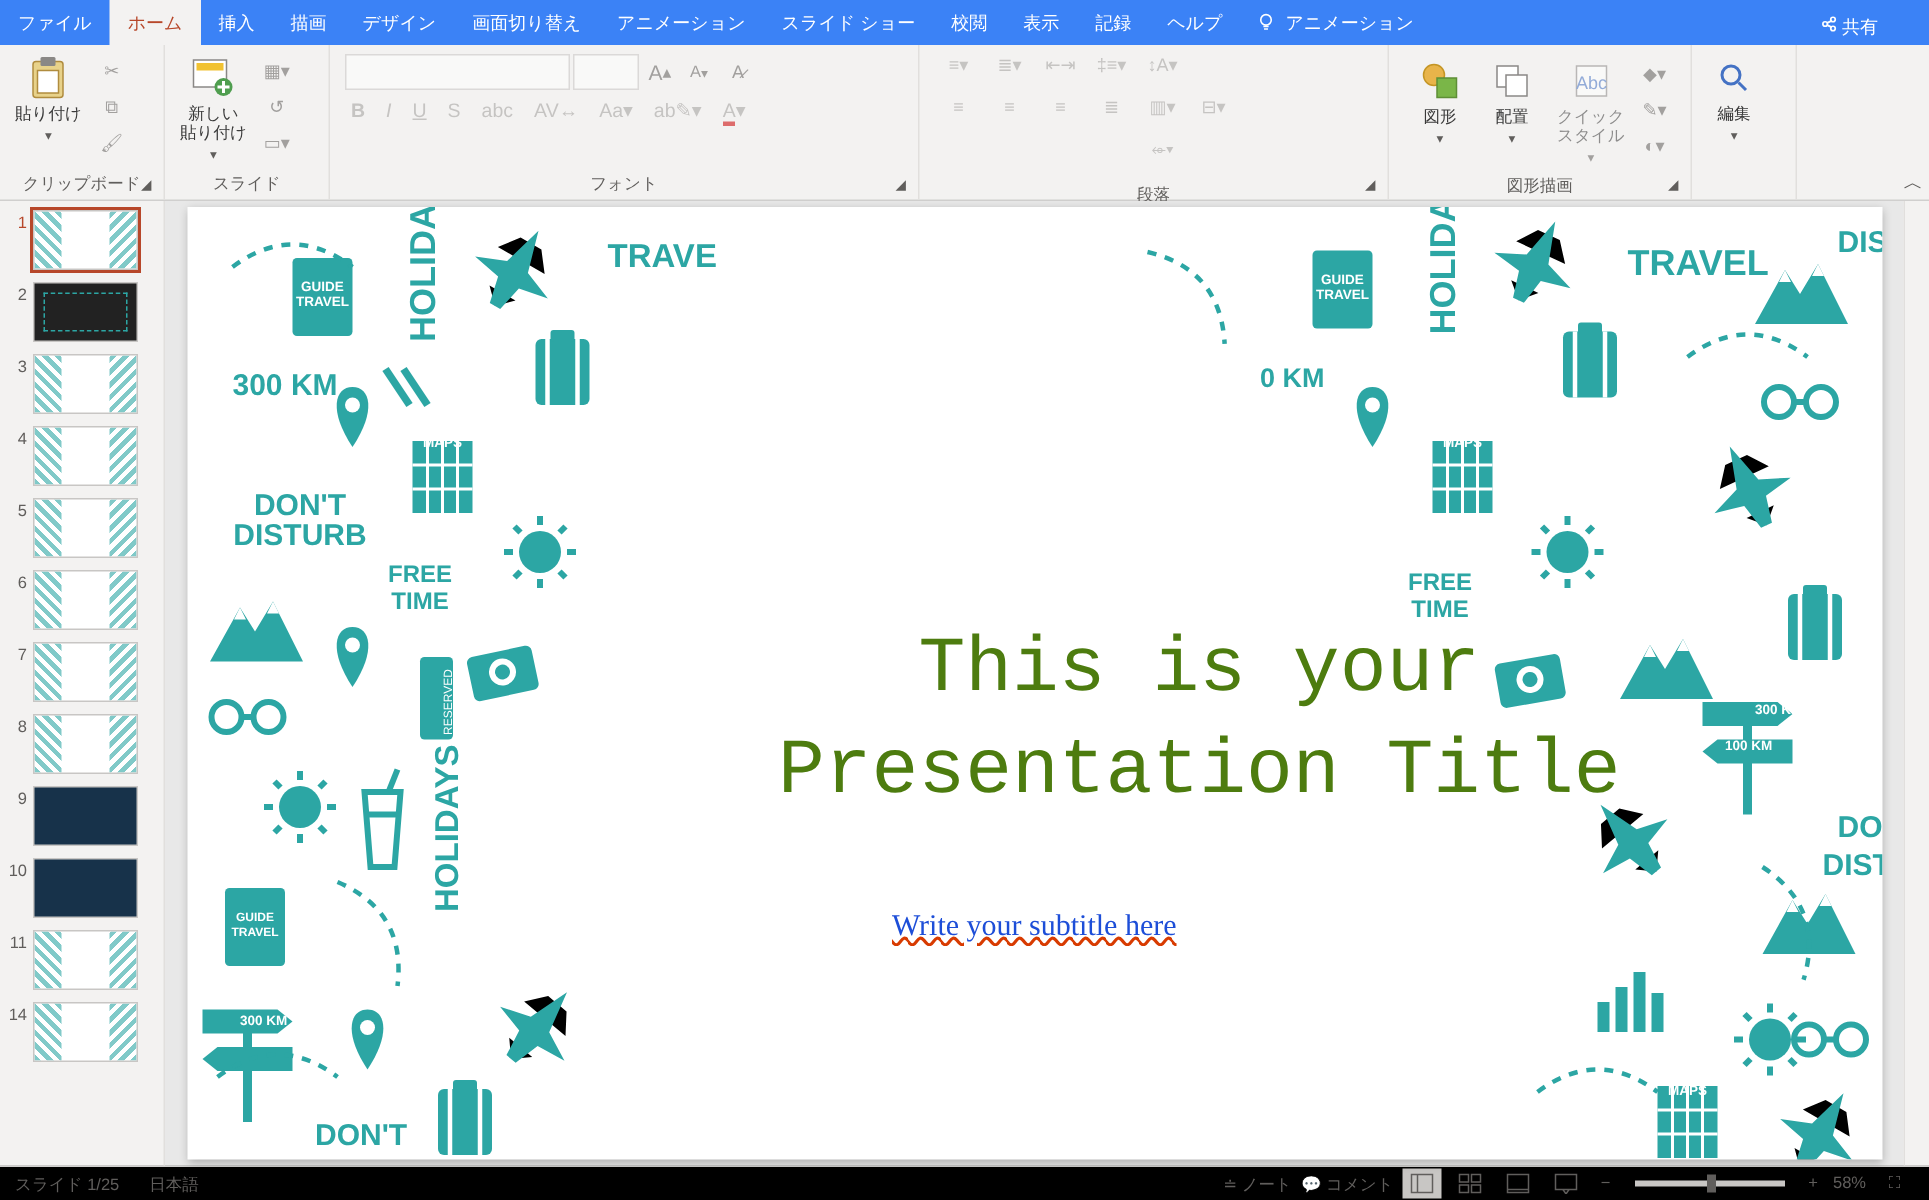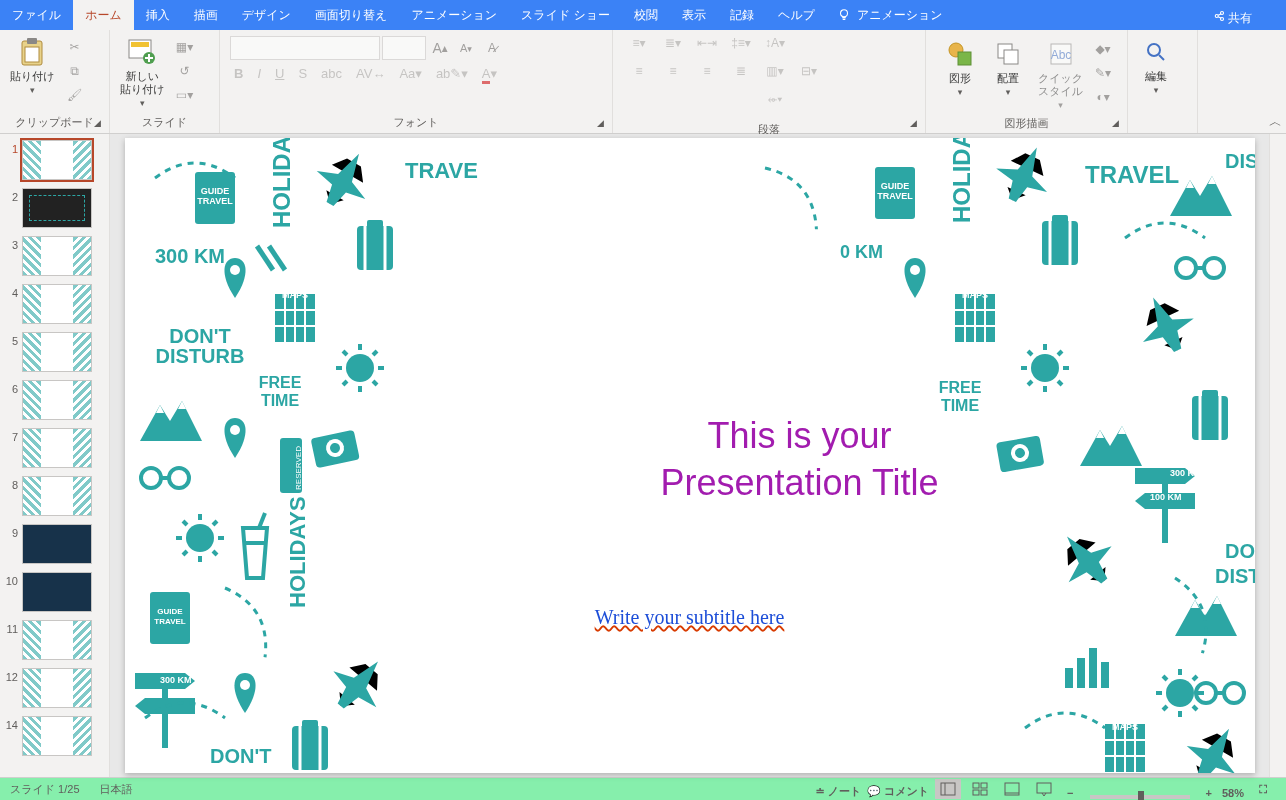--- a/index.html
+++ b/index.html
@@ -44,27 +44,27 @@
 .thumb-num.sel { color:#b7472a; }
 .thumb { width: 70px; height: 40px; background: #fff; border: 1px solid #c8c6c4; position:relative; overflow:hidden;}
 .thumb.sel { outline: 2px solid #b7472a; }
 .thumb-teal-l { position:absolute; left:0; top:0; bottom:0; width:18px; background: repeating-linear-gradient(45deg,#2ca6a4 0 3px, transparent 3px 6px); opacity:.6;}
 .thumb-teal-r { position:absolute; right:0; top:0; bottom:0; width:18px; background: repeating-linear-gradient(-45deg,#2ca6a4 0 3px, transparent 3px 6px); opacity:.6;}
 
 
 .canvas-wrap { flex:1; background:#e8e8e8; display:flex; align-items:center; justify-content:center; position:relative; }
 .slide { width: 1130px; height: 635px; background:#fff; box-shadow: 0 2px 6px rgba(0,0,0,.25); position:relative; overflow:hidden;}
 .bg-pattern { position:absolute; inset:0; }
-.slide-title { position:absolute; left: 330px; right: 110px; top: 275px; font-family: Liberation Sans, sans-serif; font-size: 36px; color:#a21caf; text-align:center; line-height:1.3;}
+.slide-title { position:absolute; left: 330px; right: 110px; top: 275px; font-family: Liberation Mono, monospace; font-size: 52px; color:#4d7c0f; text-align:center; line-height:1.3;}
 .slide-subtitle { position:absolute; left:0; right:0; top: 468px; text-align:center; font-family: Georgia, serif; font-size: 20px; color:#1d4ed8;}
 .slide-subtitle span { text-decoration: underline; text-decoration-color:#d83b01; text-decoration-style: wavy; }
 
 
-.status-bar { height: 23px; background:#86efac; border-top:1px solid #d0cfce; display:flex; align-items:center; padding: 0 10px; font-size:11px; color:#605e5c; gap: 20px;}
-.status-right { margin-left:auto; display:flex; align-items:flex-end; gap:6px;font-weight:bold;}
+.status-bar { height: 23px; background:#000000; border-top:1px solid #d0cfce; display:flex; align-items:center; padding: 0 10px; font-size:11px; color:#605e5c; gap: 20px;}
+.status-right { margin-left:auto; display:flex; align-items:center; gap:6px;}
 .view-btn { width:26px; height:20px; display:flex; align-items:center; justify-content:center; color:#605e5c; cursor:pointer;}
 .view-btn.active { background:#c8c6c4;}
 .zoom-slider { width: 100px; height:4px; background:#c8c6c4; position:relative; margin: 0 6px;}
 .zoom-slider .thumb-knob { position:absolute; left:48px; top:-4px; width:6px; height:12px; background:#605e5c;}
 .zoom-minus, .zoom-plus { cursor:pointer; padding: 0 4px;}
 
 .scrollbar-v { width:17px; background:#f3f2f1; border-left:1px solid #e1dfdd;}
 .disabled { opacity: .55; }
 </style>
 </head>
@@ -323,27 +323,20 @@
       <div class="thumb-item">
         <div class="thumb-num">9</div>
         <div class="thumb" style="background: rgb(23, 50, 74);"></div>
       </div>
       <div class="thumb-item">
         <div class="thumb-num">10</div>
         <div class="thumb" style="background: rgb(23, 50, 74);"></div>
       </div>
       <div class="thumb-item">
         <div class="thumb-num">11</div>
-        <div class="thumb">
-          <div class="thumb-teal-l"></div>
-          <div class="thumb-teal-r"></div>
-        </div>
-      </div>
-      <div class="thumb-item">
-        <div class="thumb-num">12</div>
         <div class="thumb">
           <div class="thumb-teal-l"></div>
           <div class="thumb-teal-r"></div>
         </div>
       </div>
       <div class="thumb-item">
         <div class="thumb-num">14</div>
         <div class="thumb">
           <div class="thumb-teal-l"></div>
           <div class="thumb-teal-r"></div>

